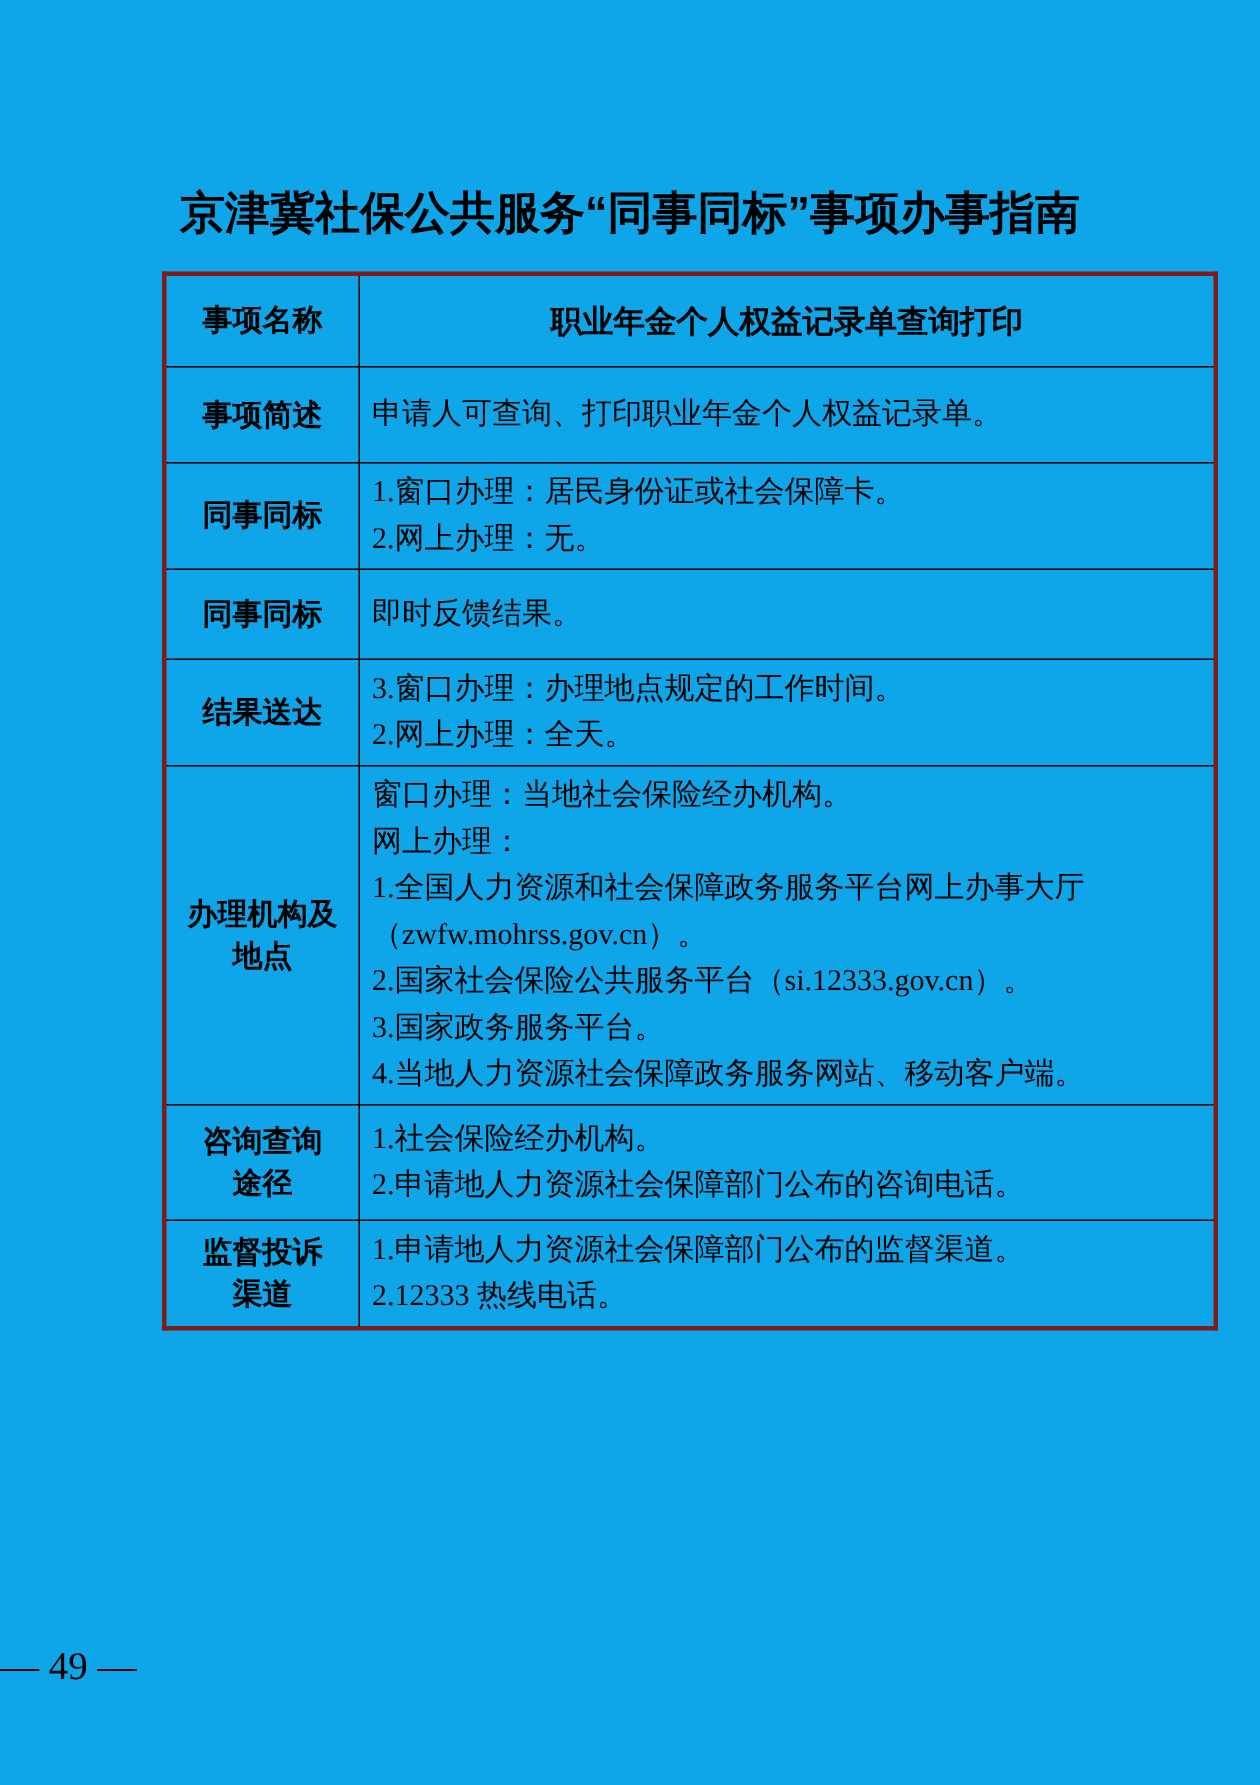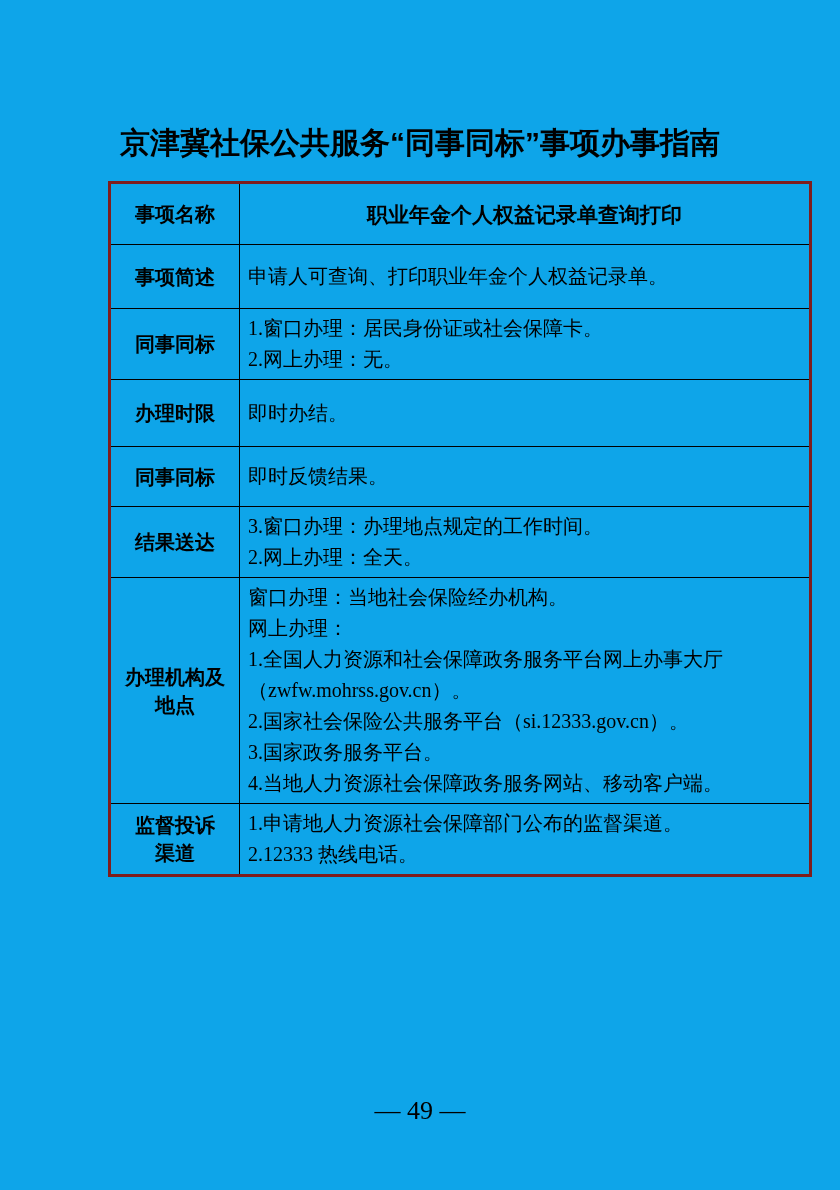--- a/index.html
+++ b/index.html
@@ -78,21 +78,21 @@
   .r7  { height: 63px; }
   .r8  { height: 65px; }
   .r9  { height: 218px; }
   .r10 { height: 77px; }
   .r11 { height: 72px; }
   .footer {
     position: absolute;
     top: 1096px;
     left: 0;
     width: 100%;
-    text-align: center;
+    text-align: left;
     box-sizing: border-box;
     font-family: "Liberation Serif", serif;
     font-size: 26px;
     color: #000000;
   }
 </style>
 </head>
 <body>
 
 <div class="page">
@@ -107,44 +107,46 @@
       </tr>
       <tr class="r2">
         <th class="label-cell">事项简述</th>
         <td class="value-cell">申请人可查询、打印职业年金个人权益记录单。</td>
       </tr>
       <tr class="r4">
         <th class="label-cell">同事同标</th>
         <td class="value-cell">1.窗口办理：居民身份证或社会保障卡。
 2.网上办理：无。</td>
       </tr>
-      <tr class="r5">
-        <th class="label-cell">办理时限</th>
-        <td class="value-cell">即时办结。</td>
-      </tr>
       <tr class="r6">
         <th class="label-cell">同事同标</th>
         <td class="value-cell">即时反馈结果。</td>
       </tr>
       <tr class="r8">
         <th class="label-cell">结果送达</th>
         <td class="value-cell">3.窗口办理：办理地点规定的工作时间。
 2.网上办理：全天。</td>
       </tr>
       <tr class="r9">
         <th class="label-cell">办理机构及
 地点</th>
         <td class="value-cell">窗口办理：当地社会保险经办机构。
 网上办理：
 1.全国人力资源和社会保障政务服务平台网上办事大厅
 （zwfw.mohrss.gov.cn）。
 2.国家社会保险公共服务平台（si.12333.gov.cn）。
 3.国家政务服务平台。
 4.当地人力资源社会保障政务服务网站、移动客户端。</td>
       </tr>
+      <tr class="r10">
+        <th class="label-cell">咨询查询
+途径</th>
+        <td class="value-cell">1.社会保险经办机构。
+2.申请地人力资源社会保障部门公布的咨询电话。</td>
+      </tr>
       <tr class="r11">
         <th class="label-cell">监督投诉
 渠道</th>
         <td class="value-cell">1.申请地人力资源社会保障部门公布的监督渠道。
 2.12333 热线电话。</td>
       </tr>
     </tbody>
   </table>
 
   <div class="footer">— 49 —</div>

